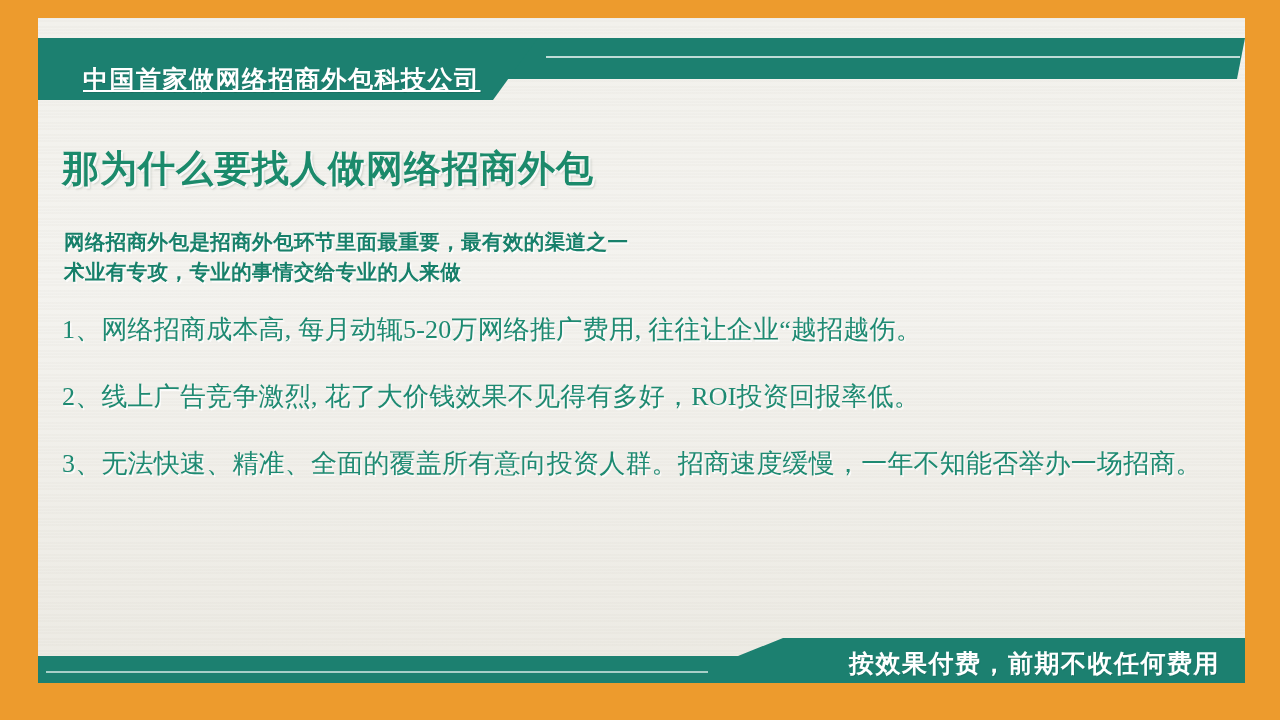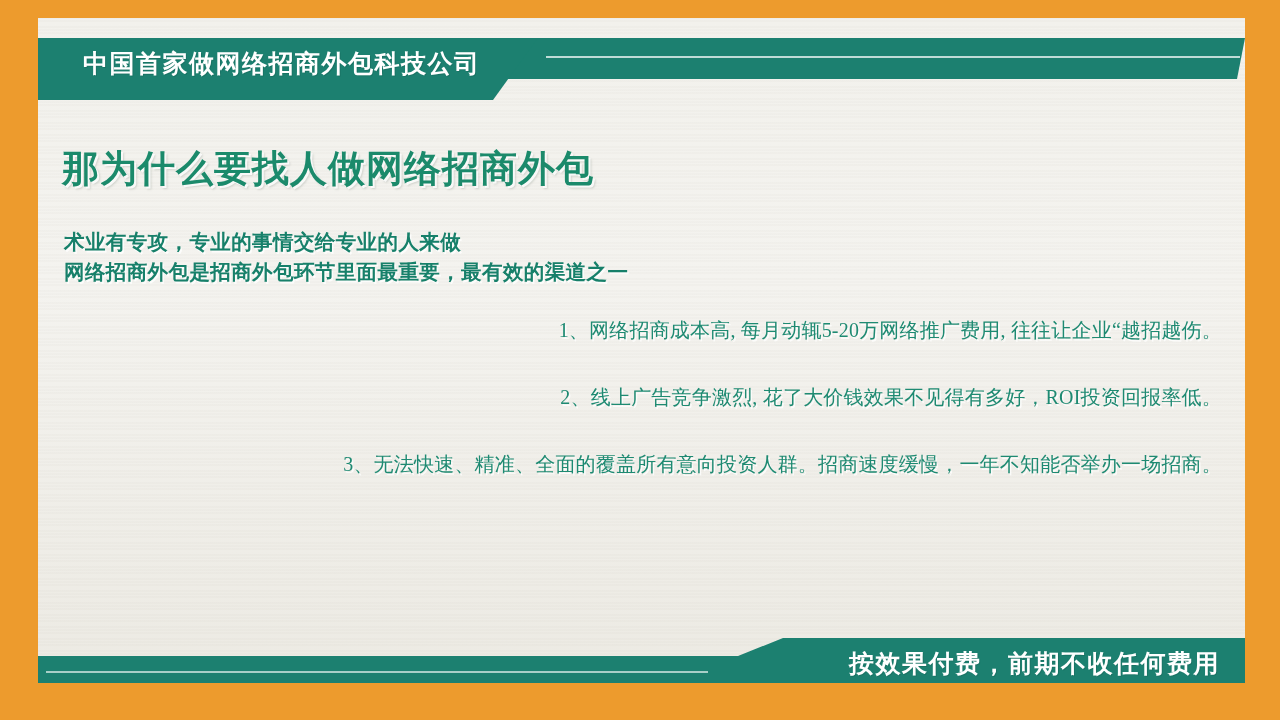--- a/index.html
+++ b/index.html
@@ -67,27 +67,28 @@
     position: absolute;
     left: 508px;
     top: 38px;
     width: 694px;
     height: 2px;
     background: rgba(255,255,255,0.72);
   }
   .header-title {
     position: absolute;
     left: 45px;
-    top: 29px;
+    top: 45px;
     font-size: 25px;
     font-weight: 700;
     letter-spacing: 1.5px;
     color: #ffffff;
     white-space: nowrap;
     text-shadow: 1px 1px 0 rgba(0,0,0,0.10);
+    text-decoration: underline;
   }
 
   
   .main-title {
     position: absolute;
     left: 24px;
     top: 126px;
     font-size: 37px;
     font-weight: 700;
     letter-spacing: 1px;
@@ -110,25 +111,24 @@
   .sub-title div { white-space: nowrap; }
 
   
   .body-list {
     position: absolute;
     left: 24px;
     top: 292px;
     width: 1160px;
     color: #1e8a72;
     font-family: "Liberation Serif", "DejaVu Serif", serif;
-    font-size: 20px;
+    font-size: 26px;
     line-height: 40px;
     letter-spacing: 0.2px;
     text-shadow: 1.5px 1.5px 0 rgba(255,255,255,0.78);
-    text-align: right;
   }
   .body-item { margin-bottom: 27px; }
   .body-item.wrap { margin-bottom: 22px; }
 
   
   .footer-block {
     position: absolute;
     left: 0px;
     top: 620px;
     width: 1207px;
@@ -164,22 +164,22 @@
   <div id="page">
 
     <div class="header-strip-thin"></div>
     <div class="header-block"></div>
     <div class="header-hairline"></div>
     <div class="header-title">中国首家做网络招商外包科技公司</div>
 
     <div class="main-title">那为什么要找人做网络招商外包</div>
 
     <div class="sub-title">
+      <div>网络招商外包是招商外包环节里面最重要，最有效的渠道之一</div>
       <div>术业有专攻，专业的事情交给专业的人来做</div>
-      <div>网络招商外包是招商外包环节里面最重要，最有效的渠道之一</div>
     </div>
 
     <div class="body-list">
       <div class="body-item">1、网络招商成本高, 每月动辄5-20万网络推广费用, 往往让企业“越招越伤。</div>
       <div class="body-item">2、线上广告竞争激烈, 花了大价钱效果不见得有多好，ROI投资回报率低。</div>
       <div class="body-item wrap">3、无法快速、精准、全面的覆盖所有意向投资人群。招商速度缓慢，一年不知能否举办一场招商。</div>
     </div>
 
     <div class="footer-block"></div>
     <div class="footer-hairline"></div>

